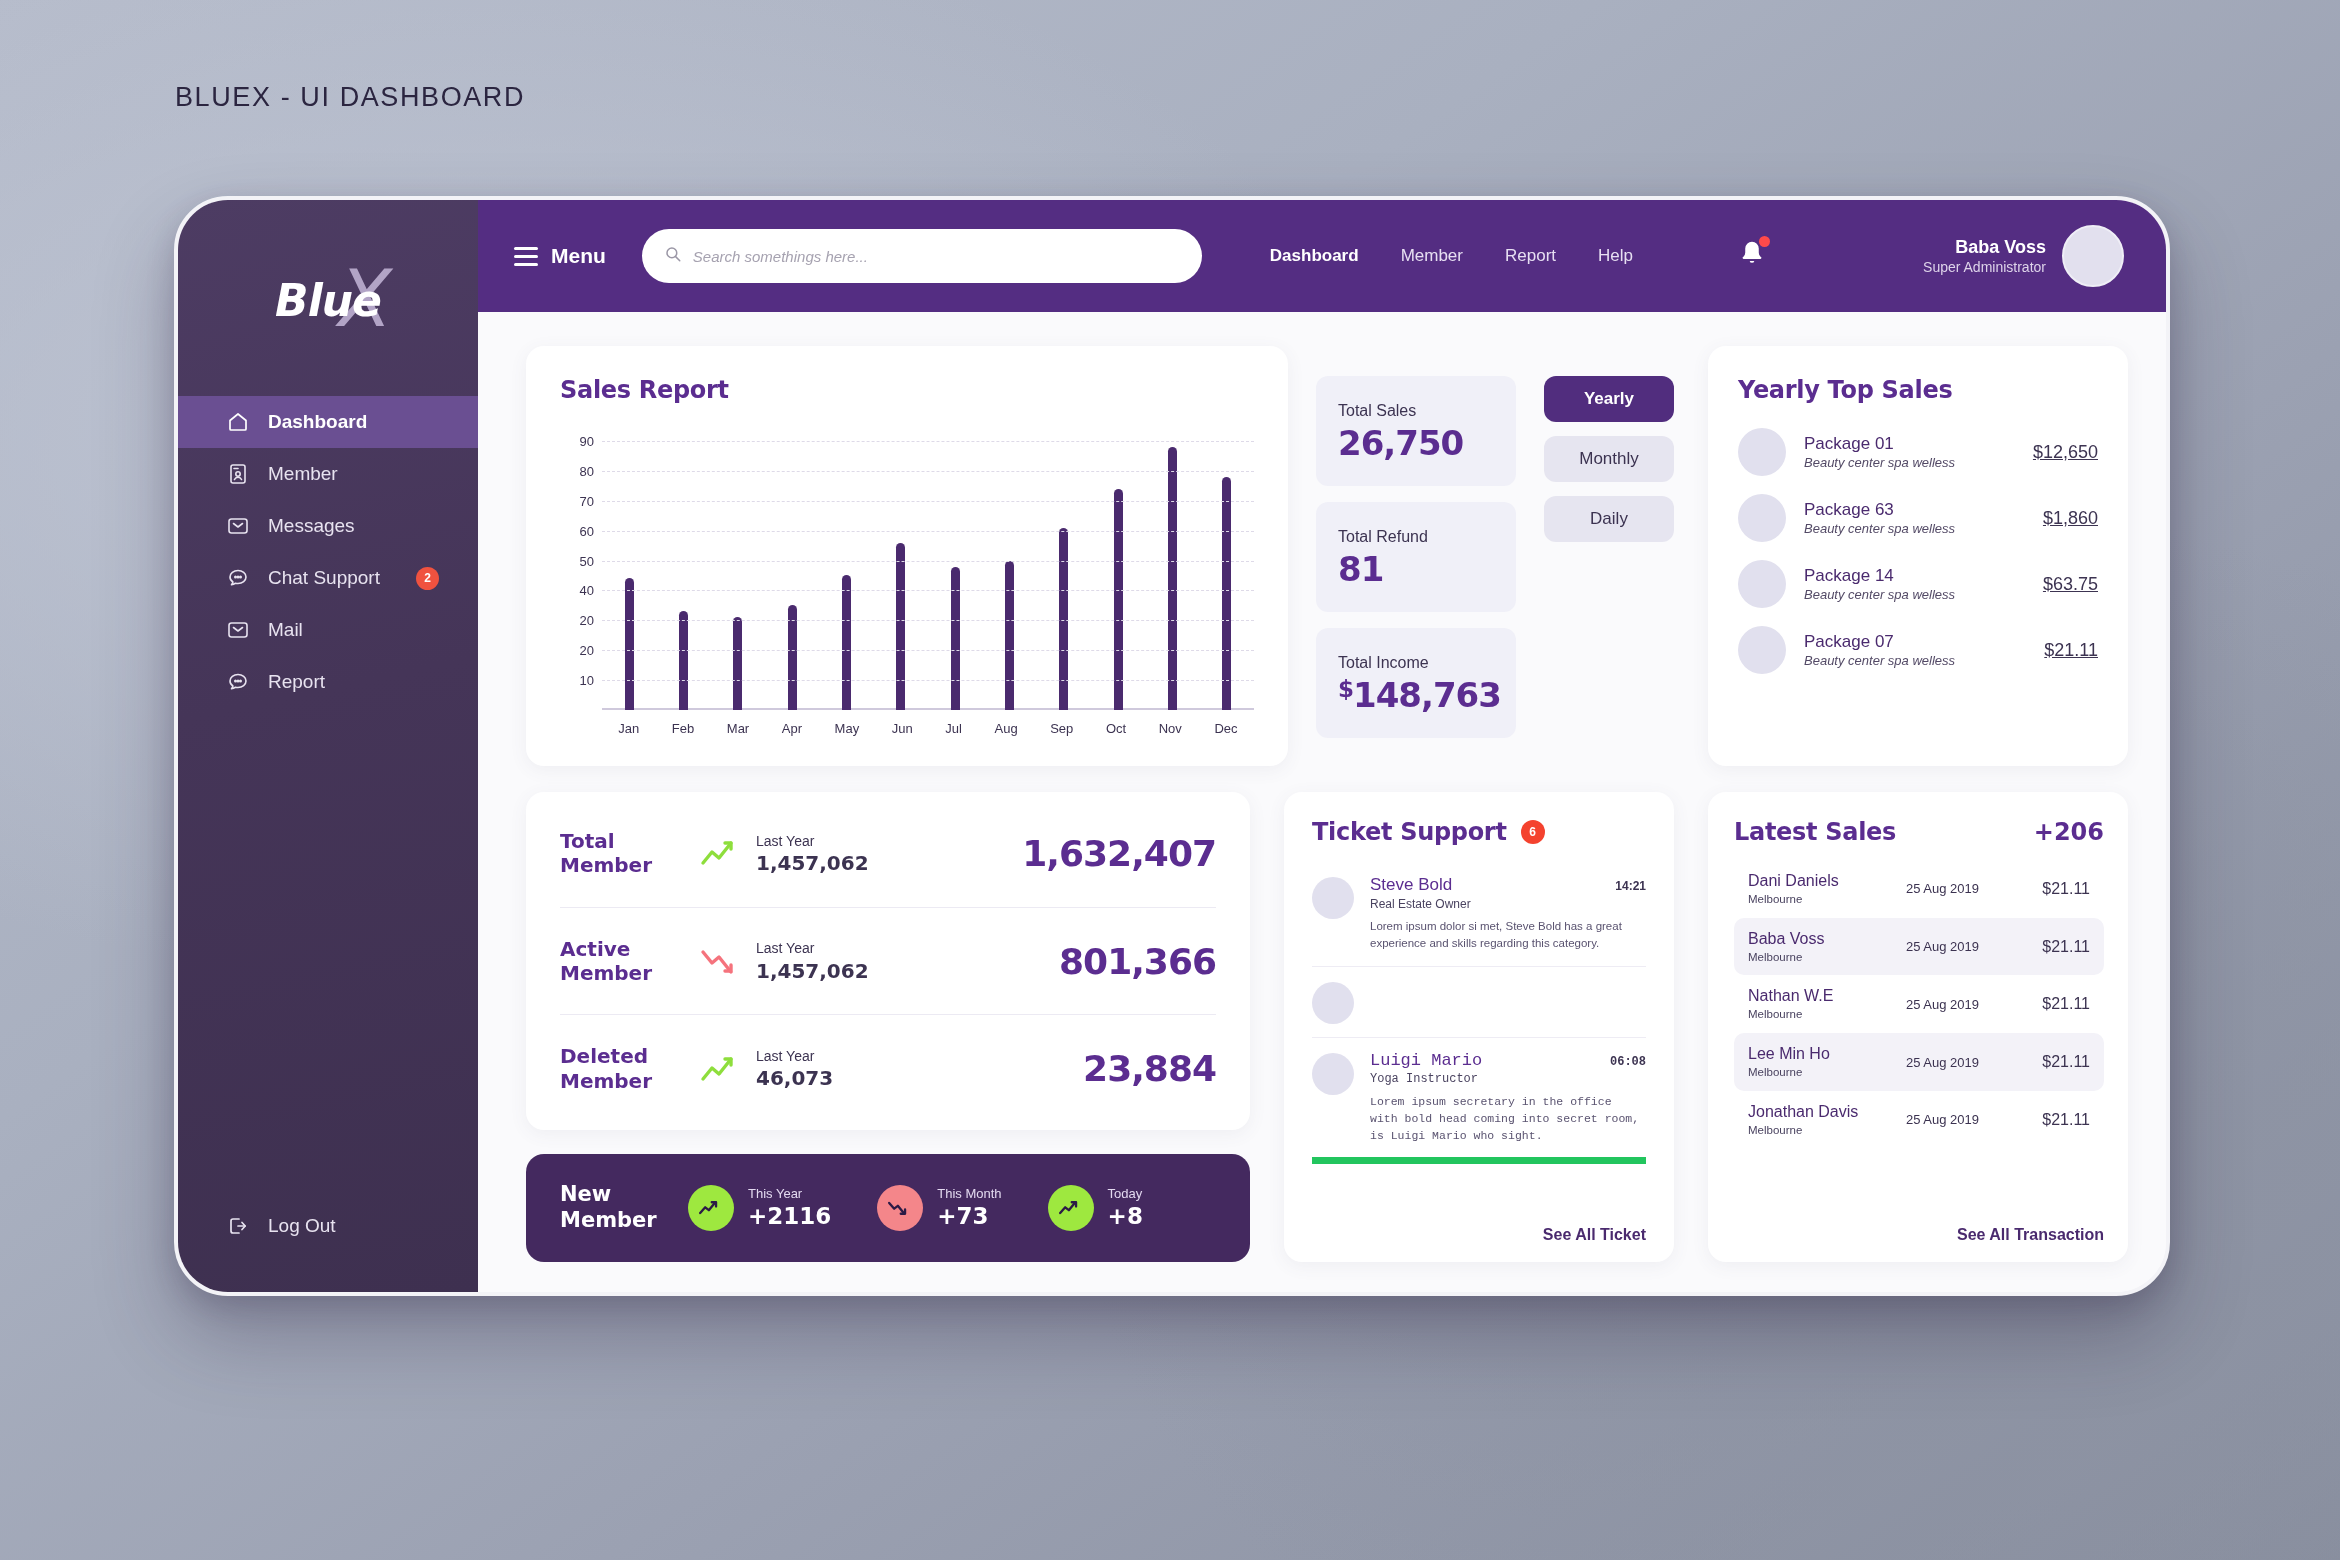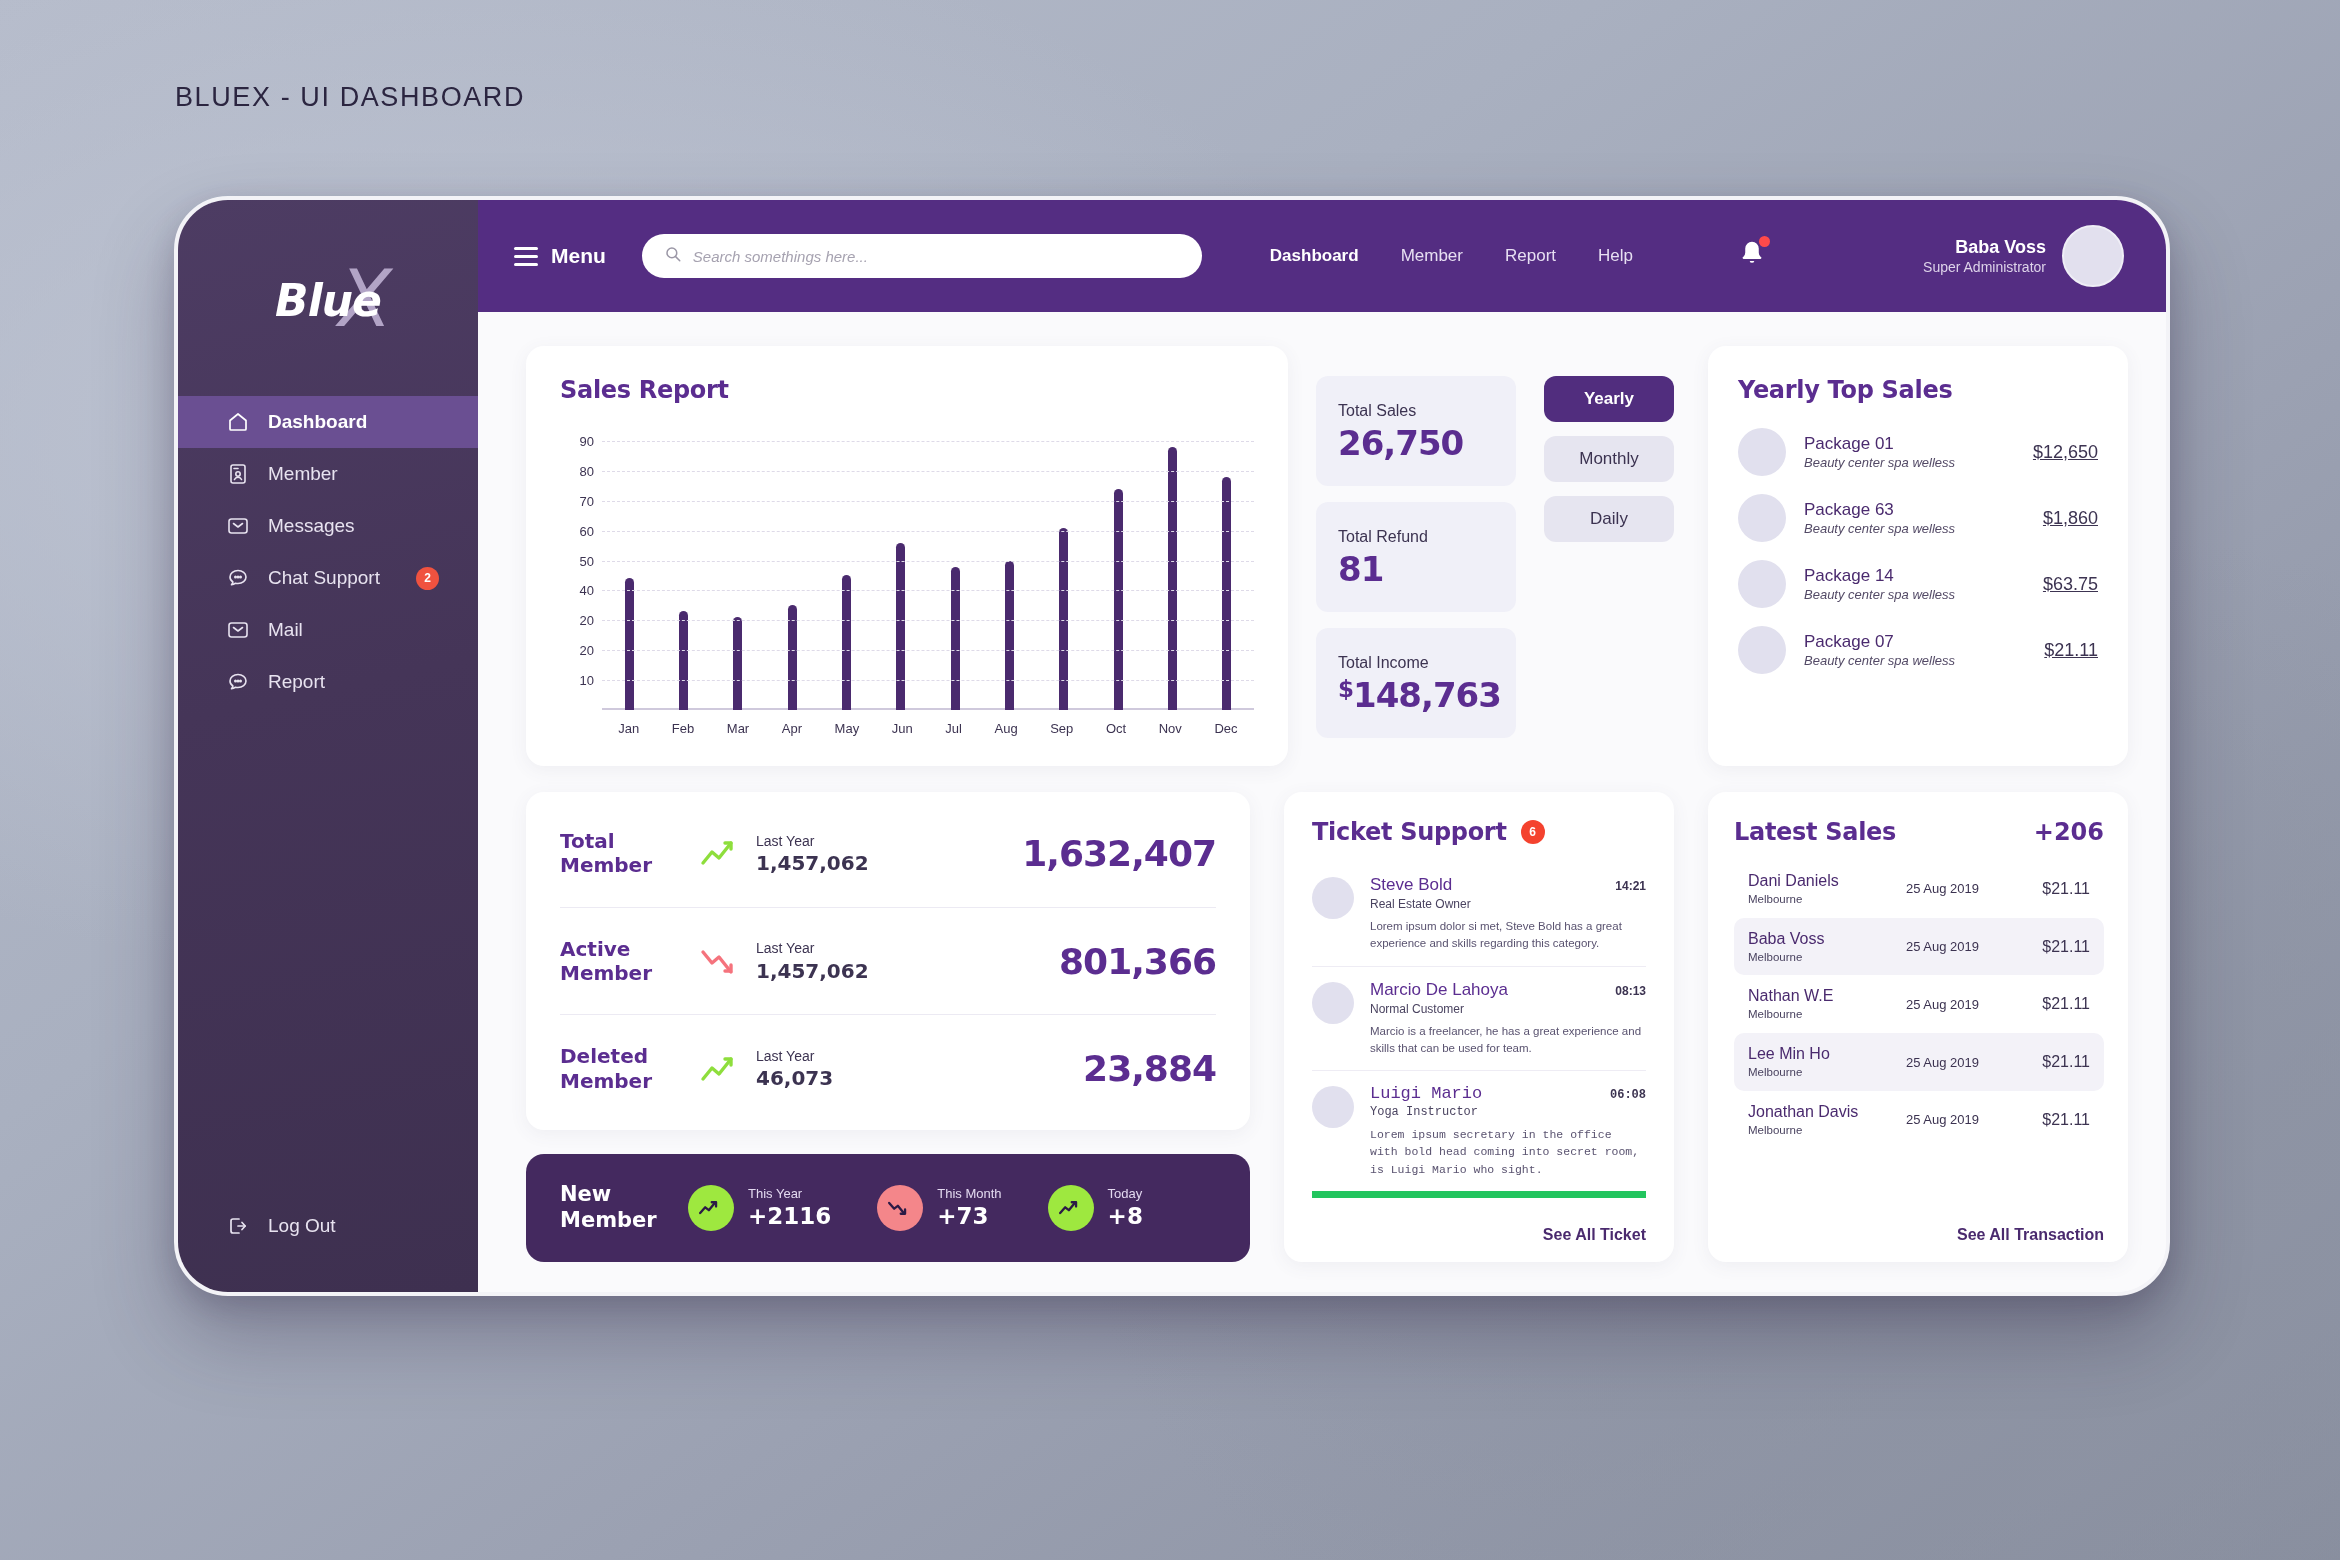--- a/index.html
+++ b/index.html
@@ -91,21 +91,21 @@
     height: 112px; flex: 0 0 112px;
     background: #542d82;
     display: flex; align-items: center; padding: 0 0 0 36px;
     position: relative;
   }
   .menu-btn { display: flex; align-items: center; gap: 13px; cursor: pointer; }
   .hamburger { width: 24px; display: flex; flex-direction: column; gap: 5px; }
   .hamburger i { display: block; height: 3px; background: #fff; border-radius: 2px; }
   .menu-label { color: #fff; font-size: 21px; font-weight: bold; }
   .search-wrap {
-    margin-left: 36px; width: 560px; height: 44px;
+    margin-left: 36px; width: 560px; height: 54px;
     background: #fff; border-radius: 27px;
     display: flex; align-items: center; padding: 0 22px; gap: 11px;
   }
   .search-input {
     border: none; outline: none; flex: 1; font-size: 15px;
     color: #8e8a99; font-style: italic;
     font-family: "Liberation Sans", sans-serif; background: transparent;
   }
   .search-input::placeholder { color: #a6a2b0; font-style: italic; }
   .topnav { display: flex; align-items: center; gap: 42px; margin-left: 68px; }
@@ -702,28 +702,20 @@
                   <div class="tk-top">
                     <span class="tk-name">Steve Bold</span>
                     <span class="tk-time">14:21</span>
                   </div>
                   <div class="tk-role">Real Estate Owner</div>
                   <div class="tk-text">Lorem ipsum dolor si met, Steve Bold has a great experience and skills regarding this category.</div>
                 </div>
               </div>
               <div class="ticket-row">
                 <div class="tk-avatar"></div>
-                <div class="tk-body">
-                  <div class="tk-top">
-                    <span class="tk-name">Marcio De Lahoya</span>
-                    <span class="tk-time">08:13</span>
-                  </div>
-                  <div class="tk-role">Normal Customer</div>
-                  <div class="tk-text">Marcio is a freelancer, he has a great experience and skills that can be used for team.</div>
-                </div>
               </div>
               <div class="ticket-row">
                 <div class="tk-avatar"></div>
                 <div class="tk-body">
                   <div class="tk-top">
                     <span class="tk-name">Luigi Mario</span>
                     <span class="tk-time">06:08</span>
                   </div>
                   <div class="tk-role">Yoga Instructor</div>
                   <div class="tk-text">Lorem ipsum secretary in the office with bold head coming into secret room, is Luigi Mario who sight.</div>

